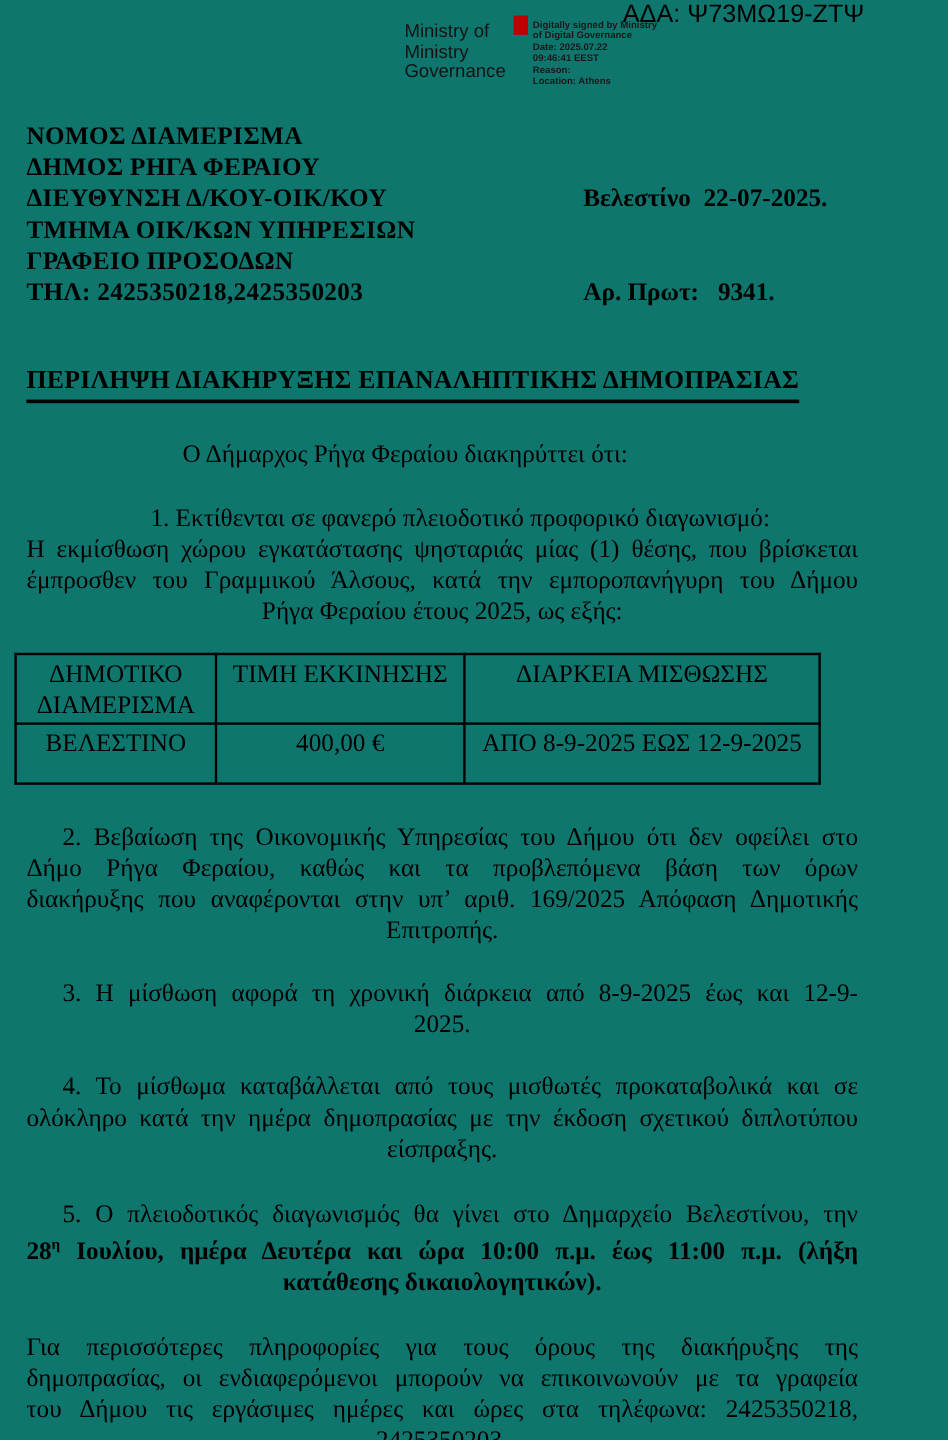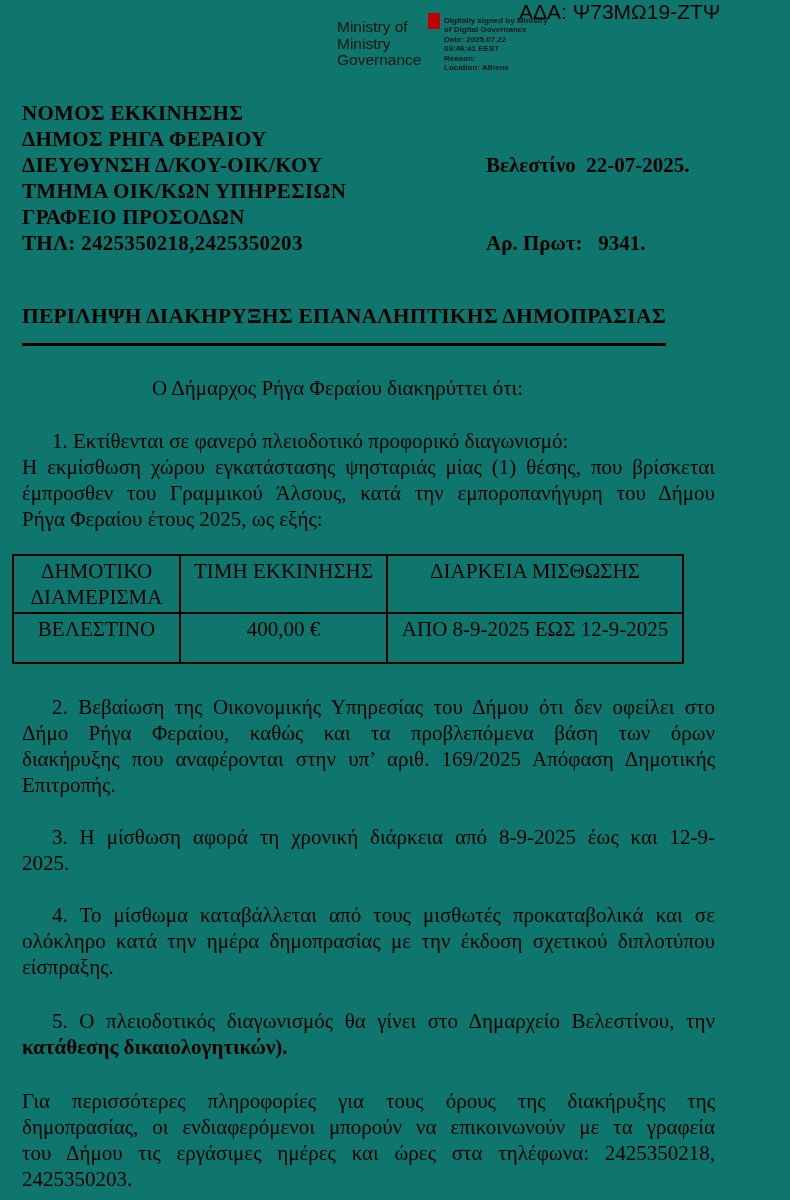--- a/index.html
+++ b/index.html
@@ -35,33 +35,33 @@
   .meta{
     position:absolute;left:486px;top:100px;
     font-size:21px;line-height:26px;font-weight:bold;
     white-space:pre;
   }
   
   .content{position:absolute;left:22px;top:303px;width:693px;font-size:21px;line-height:26px;}
   .title-wrap{white-space:nowrap;}
   .doc-title{
     display:inline-block;font-weight:bold;font-size:21.5px;letter-spacing:0.2px;
-    border-bottom:3px solid #000;padding-bottom:14px;
+    border-bottom:3px solid #000;padding-bottom:4px;
   }
   .intro{margin-top:29px;text-indent:130px;}
   .para{margin:0;}
   .mt-p1{margin-top:27px;}
   .mt-table{margin-top:22px;margin-left:-10px;}
   .mt-p2{margin-top:30px;}
   .mt-p3{margin-top:26px;}
   .mt-p4{margin-top:26px;}
   .mt-p5{margin-top:28px;}
   .mt-close{margin-top:28px;}
   .ln{text-align:justify;text-align-last:justify;}
-  .ln-end{text-align:left;}
+  .ln-end{text-align:center;}
   .ind{text-indent:30px;}
   .b{font-weight:bold;}
   sup.s{font-size:0.6em;}
   
   table.auction{border-collapse:collapse;width:596px;table-layout:fixed;}
   table.auction th,table.auction td{
     border:2px solid #000;font-size:21px;line-height:26px;font-weight:normal;
     text-align:center;vertical-align:top;padding:2px 4px;overflow:hidden;
   }
   .col1{width:167px;} .col2{width:207px;} .col3{width:296px;}
@@ -85,21 +85,21 @@
   <div class="sig">
     <div>Digitally signed by Ministry</div>
     <div>of Digital Governance</div>
     <div>Date: 2025.07.22</div>
     <div>09:46:41 EEST</div>
     <div>Reason:</div>
     <div>Location: Athens</div>
   </div>
 
   <div class="letterhead">
-    <div>ΝΟΜΟΣ ΕΚΚΙΝΗΣΗΣ</div>
+    <div>ΝΟΜΟΣ ΔΙΑΜΕΡΙΣΜΑ</div>
     <div>ΔΗΜΟΣ ΡΗΓΑ ΦΕΡΑΙΟΥ</div>
     <div>ΔΙΕΥΘΥΝΣΗ Δ/ΚΟΥ-ΟΙΚ/ΚΟΥ</div>
     <div>ΤΜΗΜΑ ΟΙΚ/ΚΩΝ ΥΠΗΡΕΣΙΩΝ</div>
     <div>ΓΡΑΦΕΙΟ ΠΡΟΣΟΔΩΝ</div>
     <div>ΤΗΛ: 2425350218,2425350203</div>
   </div>
 
   <div class="meta">
     <div>Βελεστίνο  22-07-2025.</div>
     <div>Αρ. Πρωτ:   9341.</div>
@@ -155,20 +155,21 @@
     </div>
 
     <div class="para mt-p4">
       <div class="ln ind">4. Το μίσθωμα καταβάλλεται από τους μισθωτές προκαταβολικά και σε</div>
       <div class="ln">ολόκληρο κατά την ημέρα δημοπρασίας με την έκδοση σχετικού διπλοτύπου</div>
       <div class="ln-end">είσπραξης.</div>
     </div>
 
     <div class="para mt-p5">
       <div class="ln ind">5. Ο πλειοδοτικός διαγωνισμός θα γίνει στο Δημαρχείο Βελεστίνου, την</div>
+      <div class="ln b"><span>28</span><sup class="s">η</sup><span> Ιουλίου, ημέρα Δευτέρα και ώρα 10:00 π.μ. έως 11:00 π.μ. (λήξη</span></div>
       <div class="ln-end b">κατάθεσης δικαιολογητικών).</div>
     </div>
 
     <div class="para mt-close">
       <div class="ln">Για περισσότερες πληροφορίες για τους όρους της διακήρυξης της</div>
       <div class="ln">δημοπρασίας, οι ενδιαφερόμενοι μπορούν να επικοινωνούν με τα γραφεία</div>
       <div class="ln">του Δήμου τις εργάσιμες ημέρες και ώρες στα τηλέφωνα: 2425350218,</div>
       <div class="ln-end">2425350203.</div>
     </div>
 

